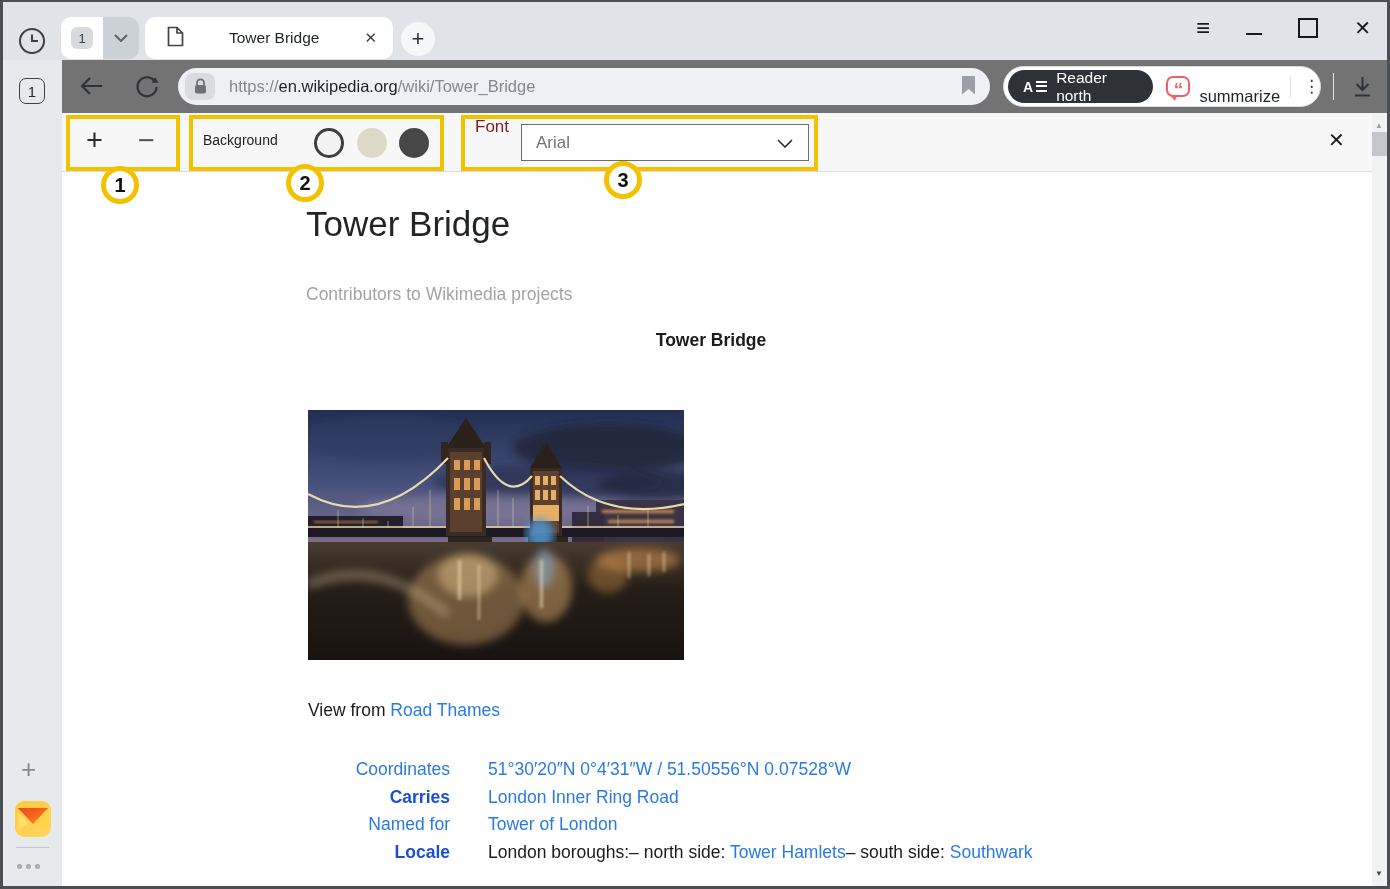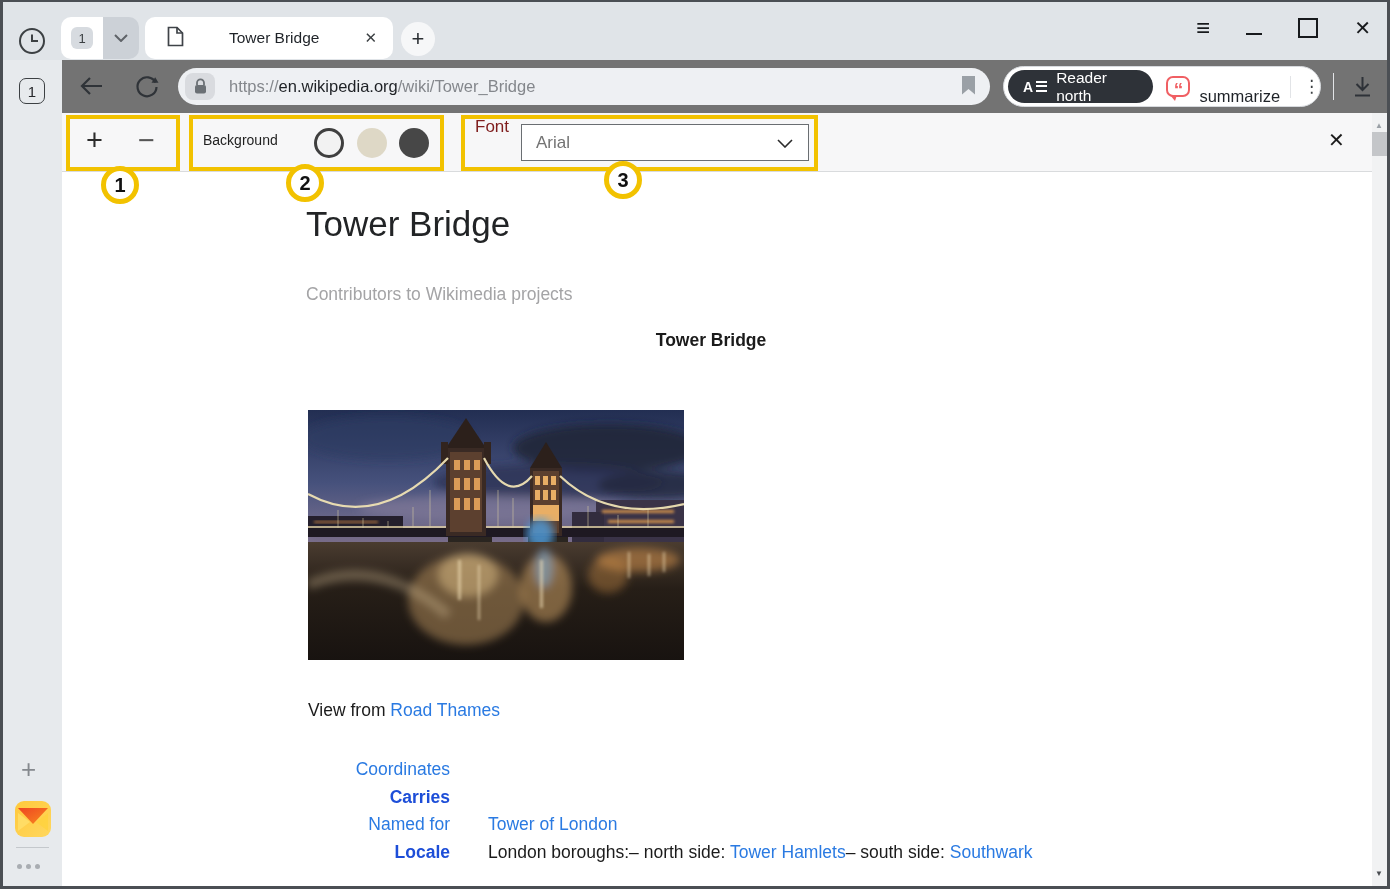--- a/index.html
+++ b/index.html
@@ -376,23 +376,25 @@
               <rect x="355" y="142" width="2" height="20"></rect>
           </g>
         </svg>
       </div>
 
       <div class="a-viewfrom"><span class="plain">View from </span><span class="lk">Road Thames</span></div>
 
       <div class="a-table">
         <div class="irow">
           <span class="lbl lk">Coordinates</span>
+          <span class="val lk">51°30′20″N 0°4′31″W / 51.50556°N 0.07528°W</span>
         </div>
         <div class="irow">
           <span class="lbl lbl-bold">Carries</span>
+          <span class="val lk">London Inner Ring Road</span>
         </div>
         <div class="irow">
           <span class="lbl lk">Named for</span>
           <span class="val lk">Tower of London</span>
         </div>
         <div class="irow">
           <span class="lbl lbl-bold">Locale</span>
           <span class="val"><span class="plain">London boroughs:– north side: </span><span class="lk">Tower Hamlets</span><span class="plain">– south side: </span><span class="lk">Southwark</span></span>
         </div>
       </div>

